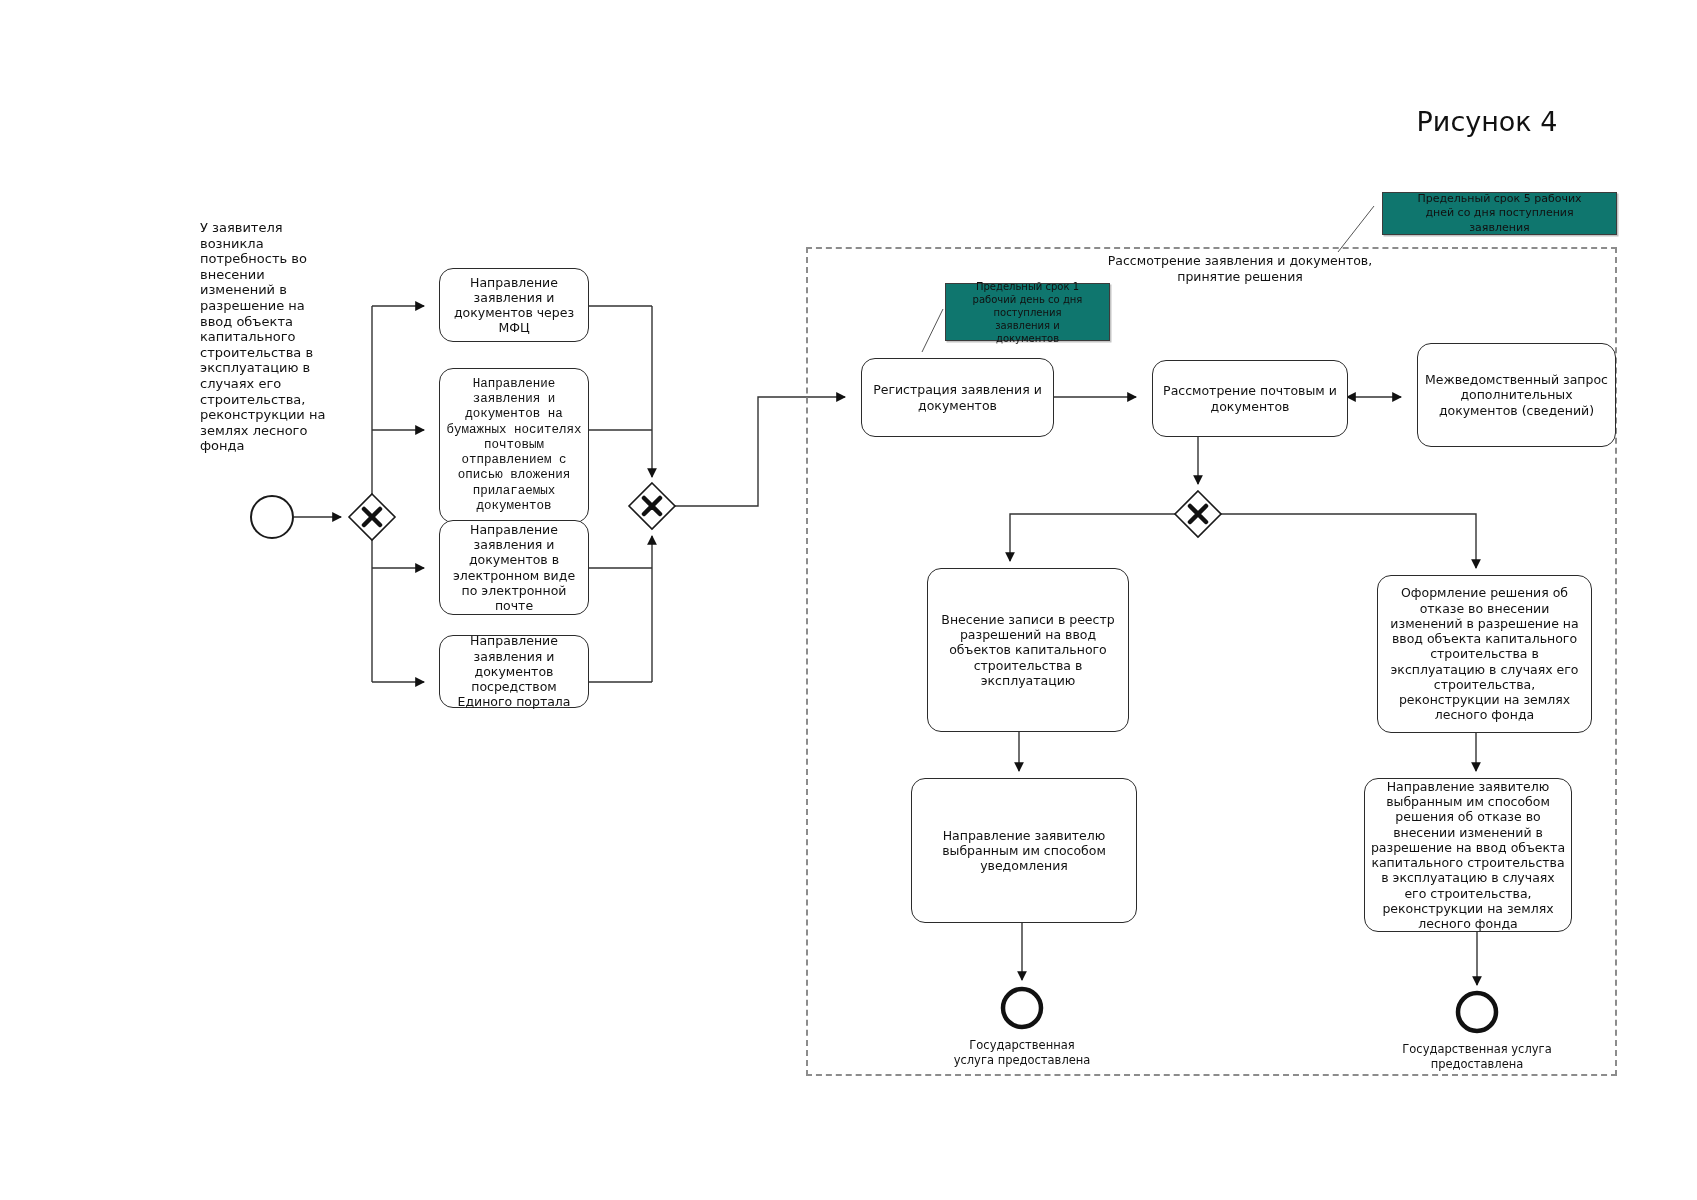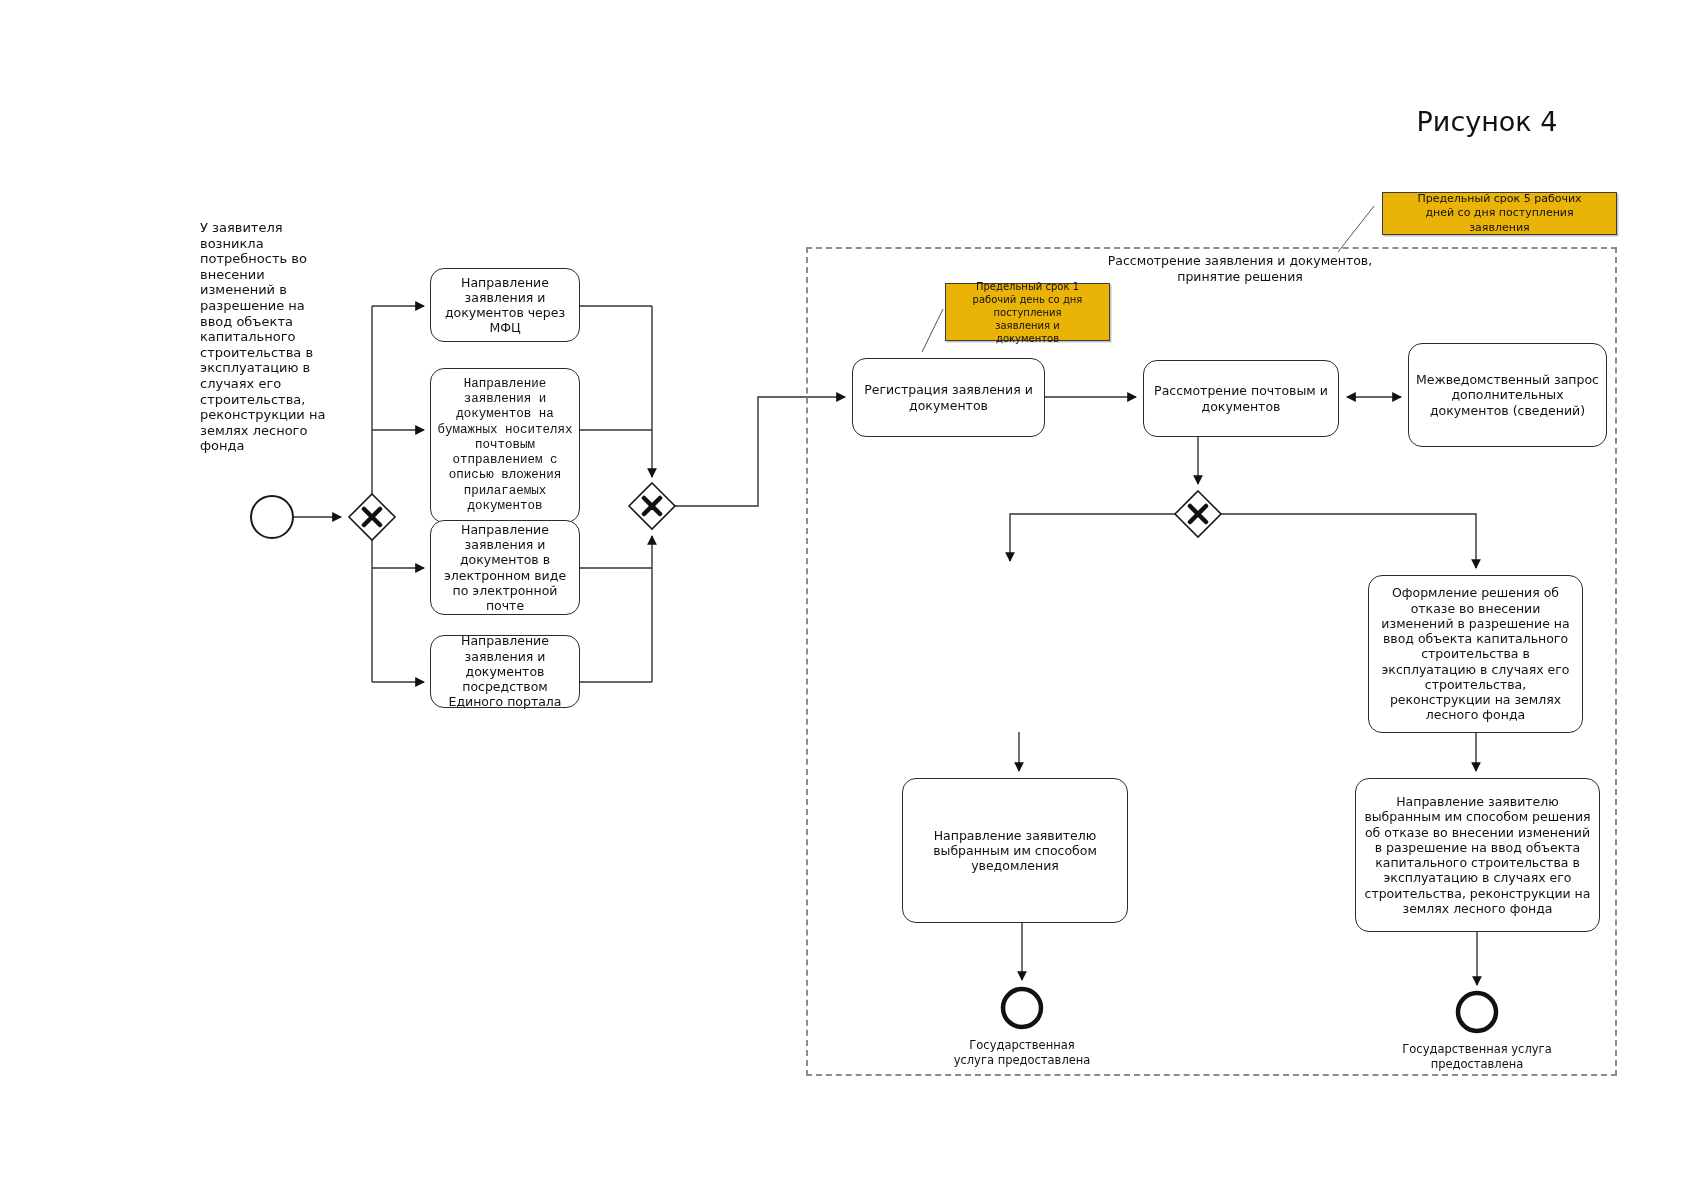--- a/index.html
+++ b/index.html
@@ -1,22 +1,22 @@
 <!DOCTYPE html>
 <html><head>
 <meta charset="utf-8">
 <style>
   html,body{margin:0;padding:0;background:#fff;}
   .stage{position:relative;width:1697px;height:1200px;background:#ffffff;overflow:hidden;
          font-family:"DejaVu Sans","Liberation Sans",sans-serif;color:#111;}
   .layer{position:absolute;left:0;top:0;width:1697px;height:1200px;}
   .task{position:absolute;box-sizing:border-box;border:1.6px solid #2b2b2b;border-radius:14px;
         background:#fff;display:flex;align-items:center;justify-content:center;text-align:center;
-        font-size:12.5px;line-height:1.22;padding:3px 6px;z-index:3;}
-  .annotation{position:absolute;box-sizing:border-box;border:1px solid #3c3c3c;background:#eab308;
+        font-size:12.5px;line-height:1.22;padding:3px 6px;z-index:3;margin-left:9px;}
+  .annotation{position:absolute;box-sizing:border-box;border:1px solid #3c3c3c;background:#0f766e;
         box-shadow:1.5px 1.5px 0 #c4c4c4;display:flex;align-items:center;justify-content:center;
         text-align:center;line-height:1.3;padding:2px 20px;z-index:4;}
   .subprocess{position:absolute;left:806px;top:247px;width:811px;height:829px;
         border:2px dashed #8c8c8c;box-sizing:border-box;z-index:1;}
   .subprocess-title{position:absolute;left:1080px;top:253px;width:320px;text-align:center;
         font-size:12.5px;line-height:1.25;z-index:2;}
   .figure-title{position:absolute;left:1387px;top:106px;width:200px;text-align:center;
         font-size:27px;z-index:2;}
   .start-text{position:absolute;left:200px;top:220px;width:135px;
         font-size:13px;line-height:1.2;z-index:2;}
@@ -109,20 +109,21 @@
   <div class="annotation" style="left:945px;top:283px;width:165px;height:58px;font-size:10px;">Предельный срок 1 рабочий день со дня поступления заявления и документов</div>
 
   <div class="task" style="left:430px;top:268px;width:150px;height:74px;">Направление заявления и документов через МФЦ</div>
   <div class="task" style="left:430px;top:368px;width:150px;height:155px;font-family:Liberation Mono, monospace;">Направление заявления и документов на бумажных носителях почтовым отправлением с описью вложения прилагаемых документов</div>
   <div class="task" style="left:430px;top:520px;width:150px;height:95px;">Направление заявления и документов в электронном виде по электронной почте</div>
   <div class="task" style="left:430px;top:635px;width:150px;height:73px;">Направление заявления и документов посредством Единого портала</div>
 
   <div class="task" style="left:852px;top:358px;width:193px;height:79px;">Регистрация заявления и документов</div>
   <div class="task" style="left:1143px;top:360px;width:196px;height:77px;">Рассмотрение почтовым и документов</div>
   <div class="task" style="left:1408px;top:343px;width:199px;height:104px;">Межведомственный запрос дополнительных документов (сведений)</div>
+  <div class="task" style="left:918px;top:568px;width:202px;height:164px;">Внесение записи в реестр разрешений на ввод объектов капитального строительства в эксплуатацию</div>
   <div class="task" style="left:1368px;top:575px;width:215px;height:158px;padding:2px 4px;">Оформление решения об отказе во внесении изменений в разрешение на ввод объекта капитального строительства в эксплуатацию в случаях его строительства, реконструкции на землях лесного фонда</div>
   <div class="task" style="left:902px;top:778px;width:226px;height:145px;">Направление заявителю выбранным им способом уведомления</div>
-  <div class="task" style="left:1355px;top:778px;width:245px;height:154px;padding:2px 4px;">Направление заявителю выбранным им способом решения об отказе  во внесении изменений в разрешение на ввод объекта капитального строительства в эксплуатацию в случаях его строительства, реконструкции на землях лесного фонда</div>
+  <div class="task" style="left:1355px;top:778px;width:208px;height:154px;padding:2px 4px;">Направление заявителю выбранным им способом решения об отказе  во внесении изменений в разрешение на ввод объекта капитального строительства в эксплуатацию в случаях его строительства, реконструкции на землях лесного фонда</div>
 
   <div class="end-caption" style="left:952px;top:1038px;width:140px;">Государственная услуга предоставлена</div>
   <div class="end-caption" style="left:1402px;top:1042px;width:150px;">Государственная услуга предоставлена</div>
 
 </div>
 
 </body></html>

